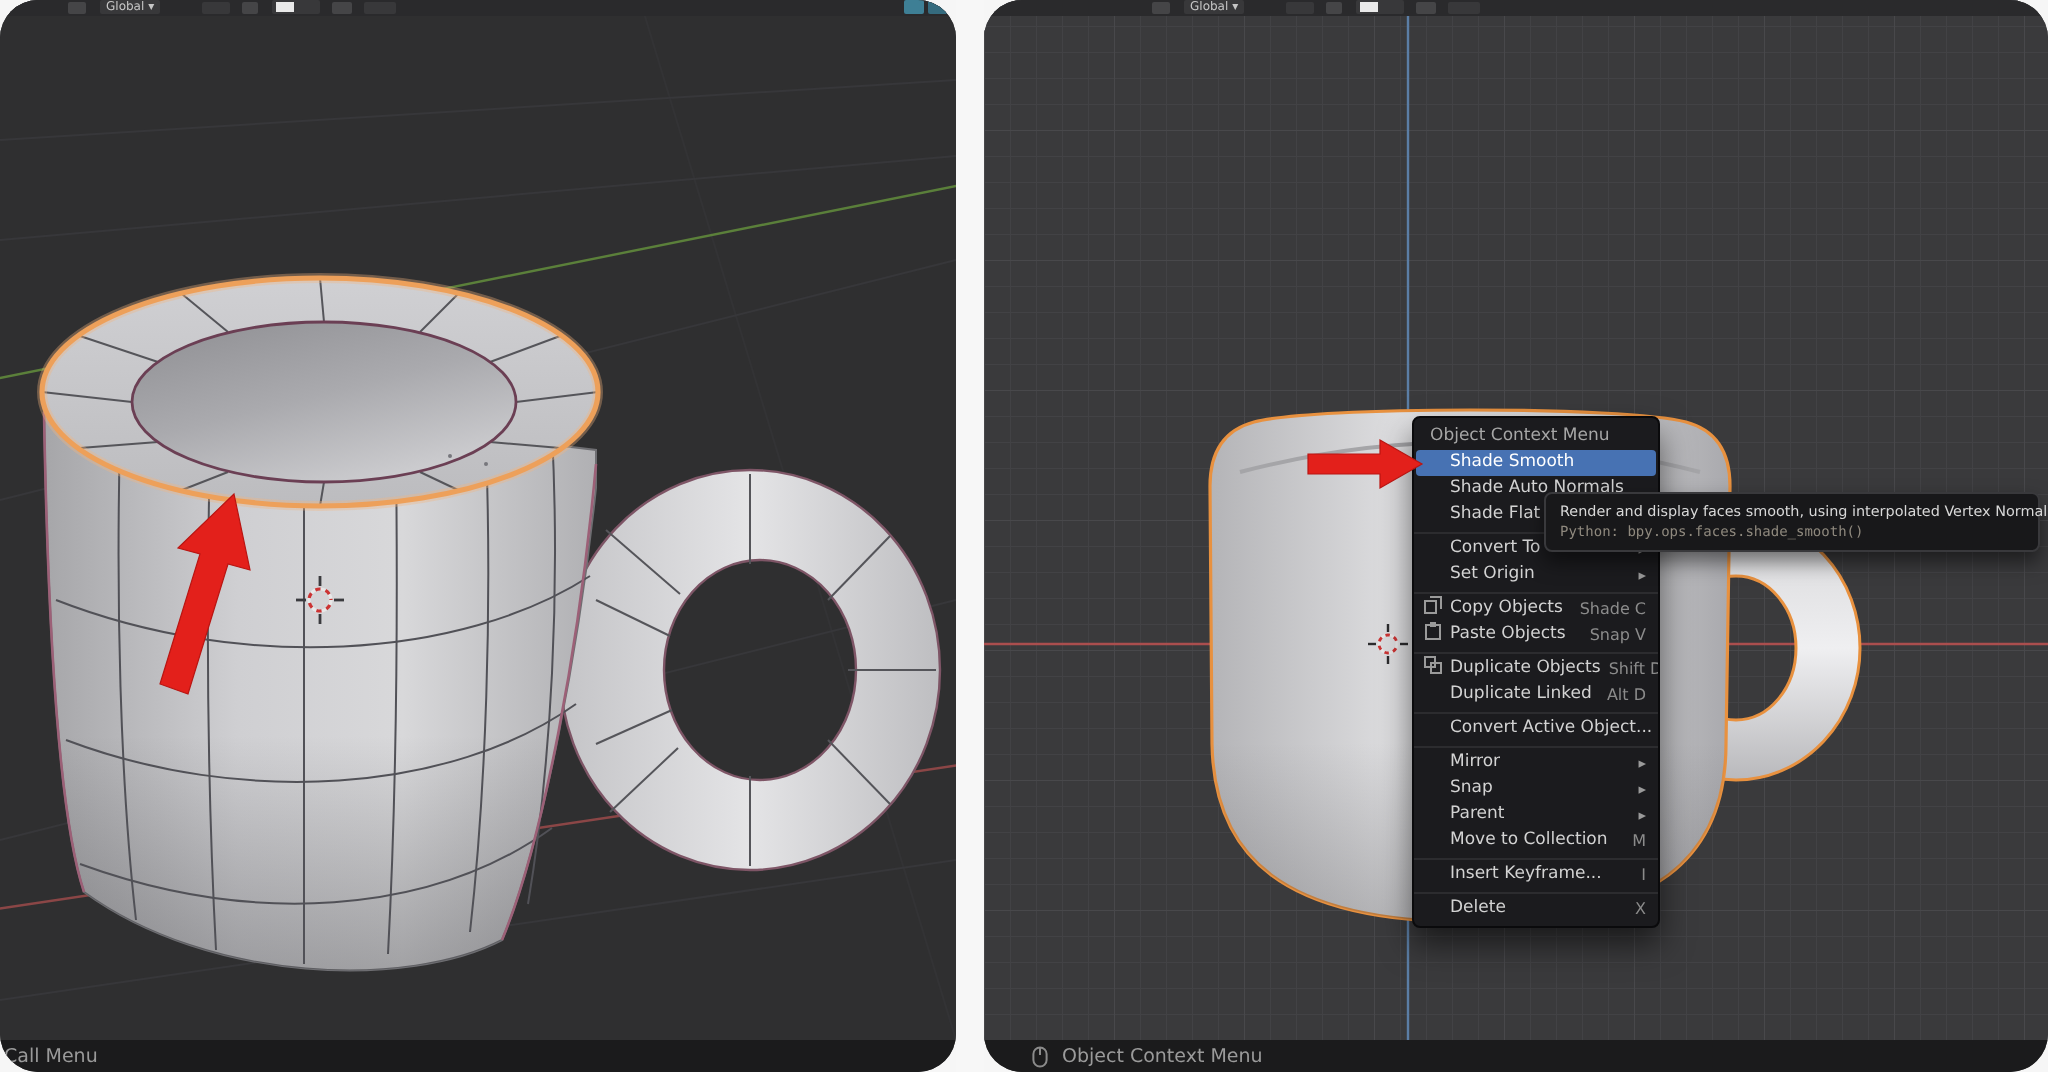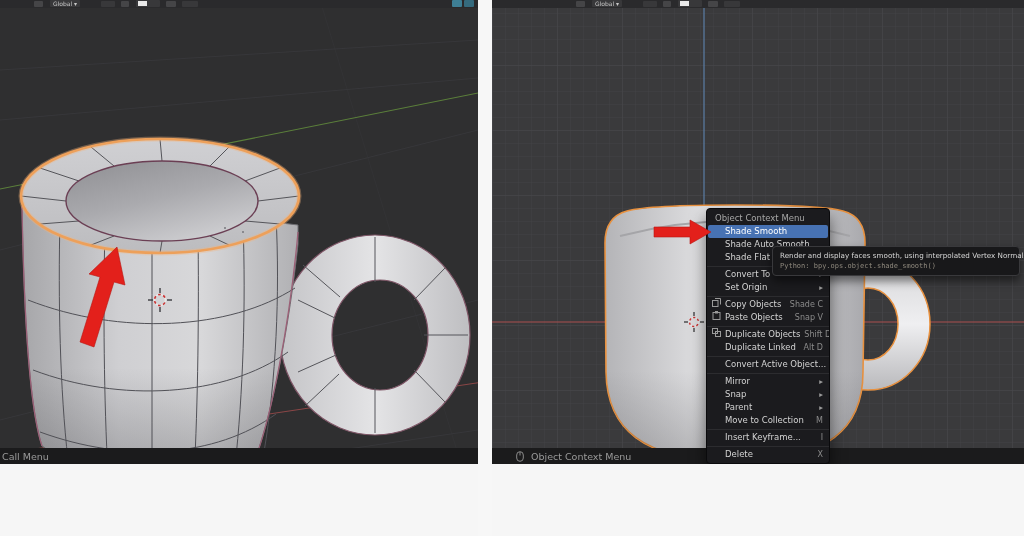--- a/index.html
+++ b/index.html
@@ -1,19 +1,19 @@
 <!DOCTYPE html>
 <html><head>
 <meta charset="utf-8">
 <style>
   html,body{margin:0;padding:0;}
   body{width:1024px;height:536px;overflow:hidden;background:#ffffff;
        font-family:"DejaVu Sans","Liberation Sans",sans-serif;}
   .stage{position:relative;width:1024px;height:536px;background:#f6f6f6;}
-  .panel{position:absolute;top:0;height:464px;overflow:hidden;background:#2f2f30;}
+  .panel{position:absolute;top:0;height:536px;overflow:hidden;background:#2f2f30;border-radius:19px;}
   .panel.left{left:0;width:478px;}
   .panel.right{left:492px;width:532px;background:#3a3a3c;}
   .divider{position:absolute;left:478px;top:0;width:14px;height:536px;background:#f7f7f7;z-index:40;}
 
   
   .vp-header{position:absolute;top:0;left:0;right:0;height:8px;background:#2a2a2c;z-index:6;overflow:hidden;}
   .hw{position:absolute;top:1px;height:6px;background:#454547;border-radius:1px;}
   .hw.dd{background:#38383a;color:#c6c6c6;font-size:6px;line-height:7px;height:7px;top:0;
          padding:0 3px;white-space:nowrap;}
   .hw.swatch{background:#38383a;width:24px;height:7px;top:0;}
@@ -268,21 +268,21 @@
 
     <div class="context-menu">
       <div class="cm-title">Object Context Menu</div>
 
       <div class="mi hl">
         <span class="gut"></span>
           <span class="lbl">Shade Smooth</span>
       </div>
       <div class="mi">
         <span class="gut"></span>
-          <span class="lbl">Shade Auto Smooth</span>
+          <span class="lbl">Shade Auto Normals</span>
       </div>
       <div class="mi">
         <span class="gut"></span>
           <span class="lbl">Shade Flat</span>
       </div>
       <div class="msep"></div>
       <div class="mi">
         <span class="gut"></span>
           <span class="lbl">Convert To</span>
         <span class="arr">▸</span>
@@ -365,21 +365,21 @@
       <div class="msep"></div>
       <div class="mi">
         <span class="gut"></span>
           <span class="lbl">Delete</span>
         <span class="kbd">X</span>
       </div>
     </div>
 
     <div class="tooltip">
       <div class="tt-desc">Render and display faces smooth, using interpolated Vertex Normals.</div>
-      <div class="tt-py">Python: bpy.ops.object.shade_smooth()</div>
+      <div class="tt-py">Python: bpy.ops.faces.shade_smooth()</div>
     </div>
 
     <svg class="arrow-overlay" width="532" height="520" viewBox="0 0 532 520">
       <polygon points="162,227 198,227 198,220 219,232 198,244 198,237 162,237" fill="#e3201b" stroke="#b91512" stroke-width="0.6"></polygon>
     </svg>
 
     <div class="statusbar">
       <span class="sb-mouse">
         <svg width="8" height="11" viewBox="0 0 8 11">
           <rect x="0.7" y="0.7" width="6.6" height="9.6" rx="3.3" fill="none" stroke="#8a8a8a"></rect>

